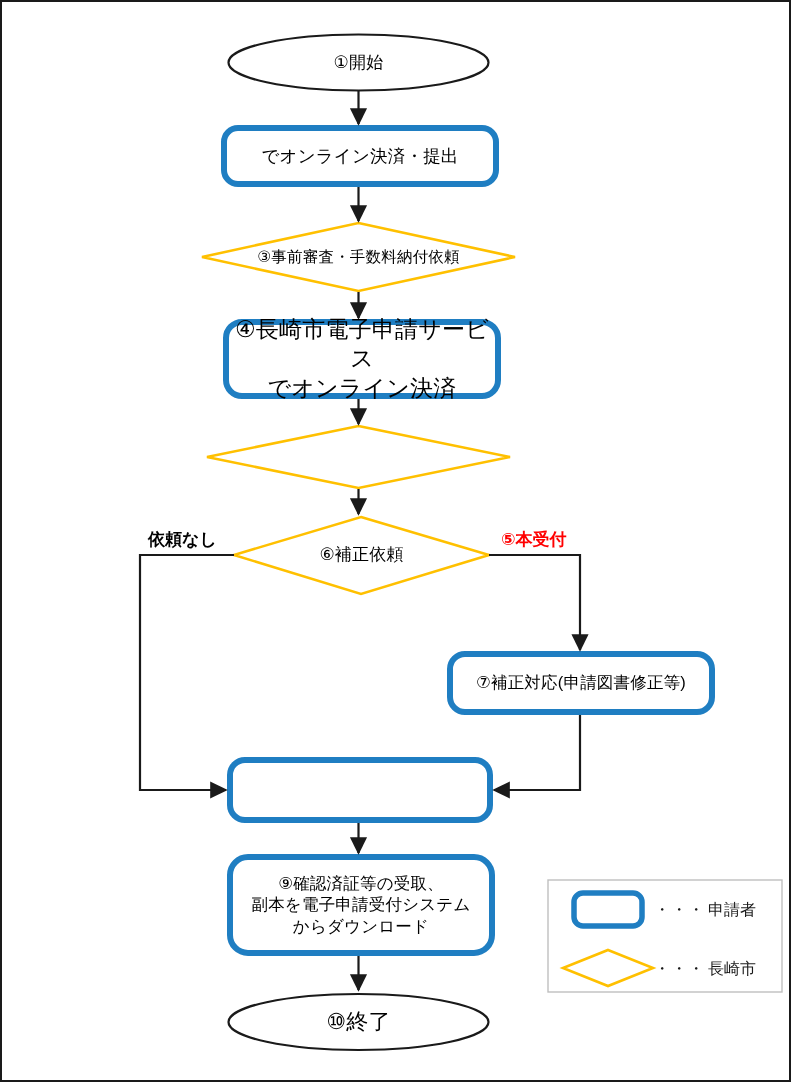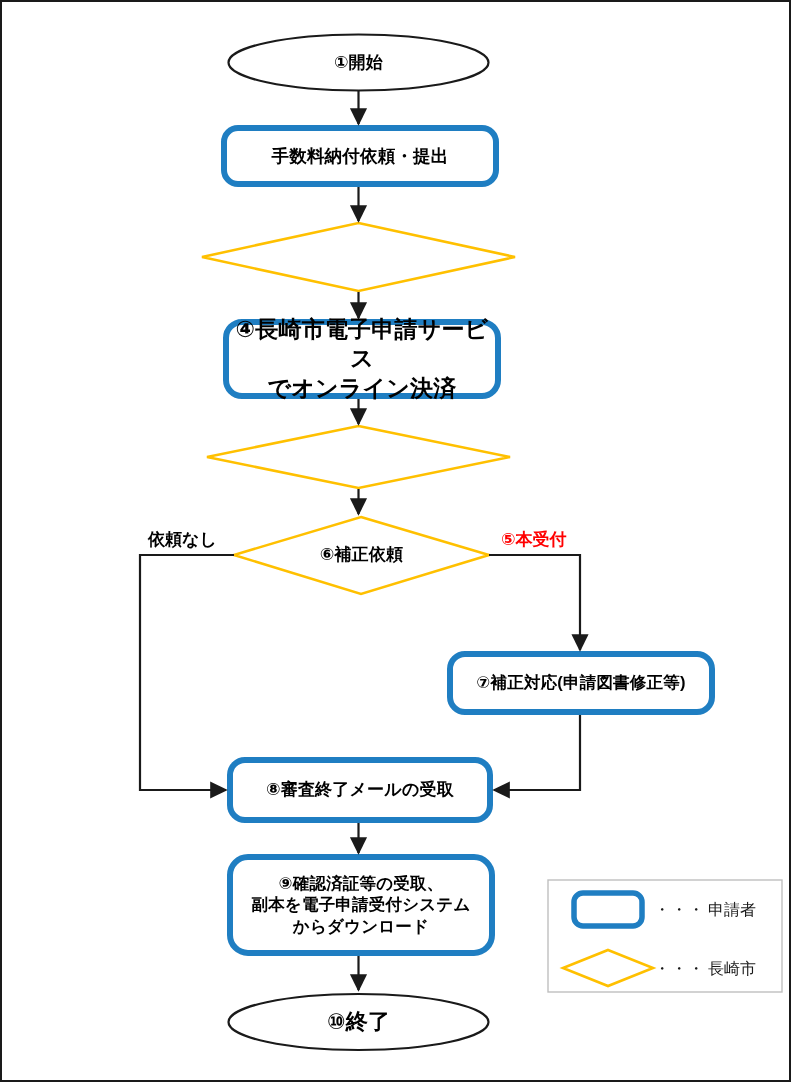--- a/index.html
+++ b/index.html
@@ -27,21 +27,21 @@
     width: 791px;
     height: 1082px;
   }
   .node-label {
     position: absolute;
     display: flex;
     align-items: center;
     justify-content: center;
     text-align: center;
     color: #000000;
-    font-weight: bold;
+    font-weight: normal;
     line-height: 1.28;
     letter-spacing: 0.2px;
     white-space: pre-line;
     pointer-events: none;
   }
   .edge-label {
     position: absolute;
     font-weight: bold;
     white-space: nowrap;
     pointer-events: none;
@@ -109,32 +109,32 @@
 
     <rect x="546" y="878" width="234" height="112" fill="#ffffff" stroke="#BFBFBF" stroke-width="1.4"></rect>
 
     <rect x="572" y="891" width="68" height="33" rx="9" ry="9" fill="#ffffff" stroke="#1F7EC2" stroke-width="5.5"></rect>
 
     <polygon points="606,948 651,966 606,984 561,966" fill="#ffffff" stroke="#FFC000" stroke-width="2.6"></polygon>
   </svg>
 
   <div class="node-label" style="left:226px; top:33px; width:261px; height:56px; font-size:17px;">①開始</div>
 
-  <div class="node-label" style="left:222px; top:126px; width:272px; height:56px; font-size:17.5px;">手数料納付依頼・提出</div>
+  <div class="node-label" style="left:222px; top:126px; width:272px; height:56px; font-size:17.5px;">でオンライン決済・提出</div>
 
+  <div class="node-label" style="left:200px; top:234px; width:313px; height:42px; font-size:15.5px;">③事前審査・手数料納付依頼</div>
 
   <div class="node-label" style="left:224px; top:320px; width:272px; height:74px; font-size:23px;">④長崎市電子申請サービス
 でオンライン決済</div>
 
 
   <div class="node-label" style="left:448px; top:652px; width:262px; height:58px; font-size:16.5px;">⑦補正対応(申請図書修正等)</div>
 
   <div class="node-label" style="left:232px; top:532px; width:255px; height:42px; font-size:17px;">⑥補正依頼</div>
 
-  <div class="node-label" style="left:228px; top:758px; width:260px; height:60px; font-size:17px;">⑧審査終了メールの受取</div>
 
   <div class="node-label" style="left:228px; top:855px; width:262px; height:96px; font-size:16.5px;">⑨確認済証等の受取、
 副本を電子申請受付システム
 からダウンロード</div>
 
   <div class="node-label" style="left:226px; top:992px; width:261px; height:56px; font-size:22px;">⑩終了</div>
 
   <div class="edge-label" style="left:146px; top:526px; font-size:17px; color:#000000;">依頼なし</div>
 
   <div class="edge-label" style="left:499px; top:526px; font-size:17px; color:#FF0000;">⑤本受付</div>

